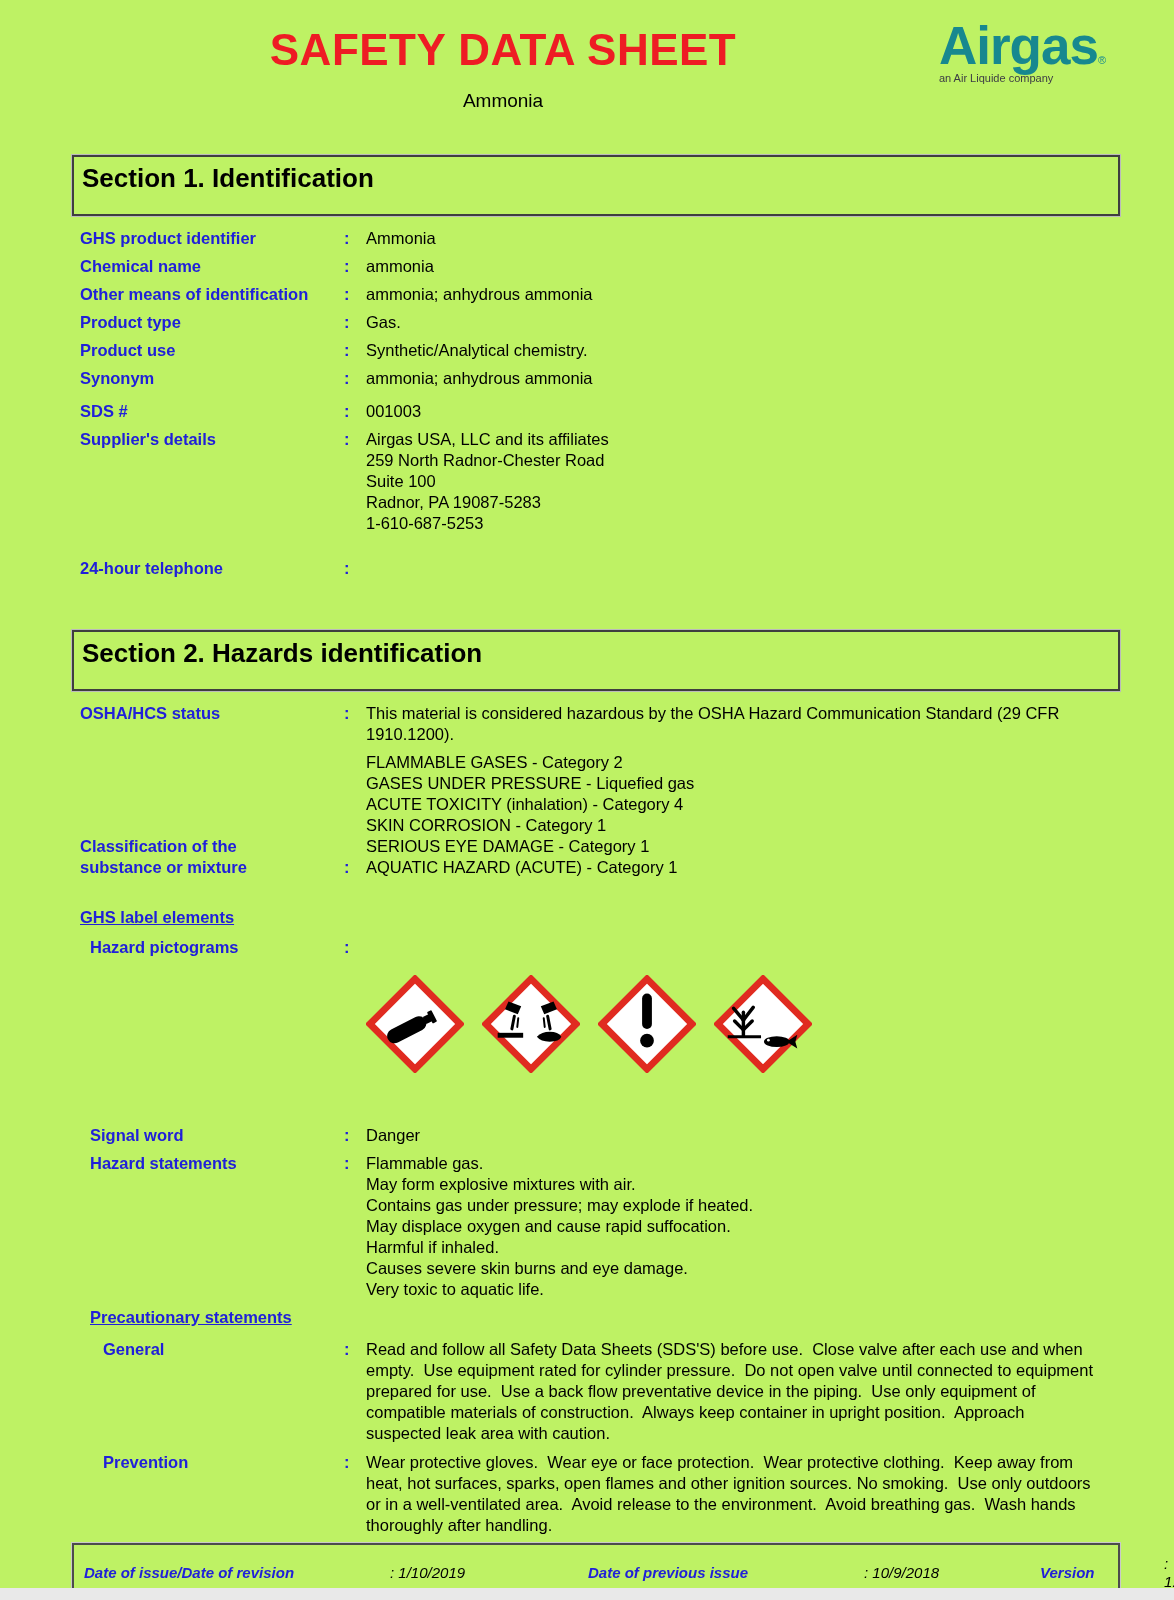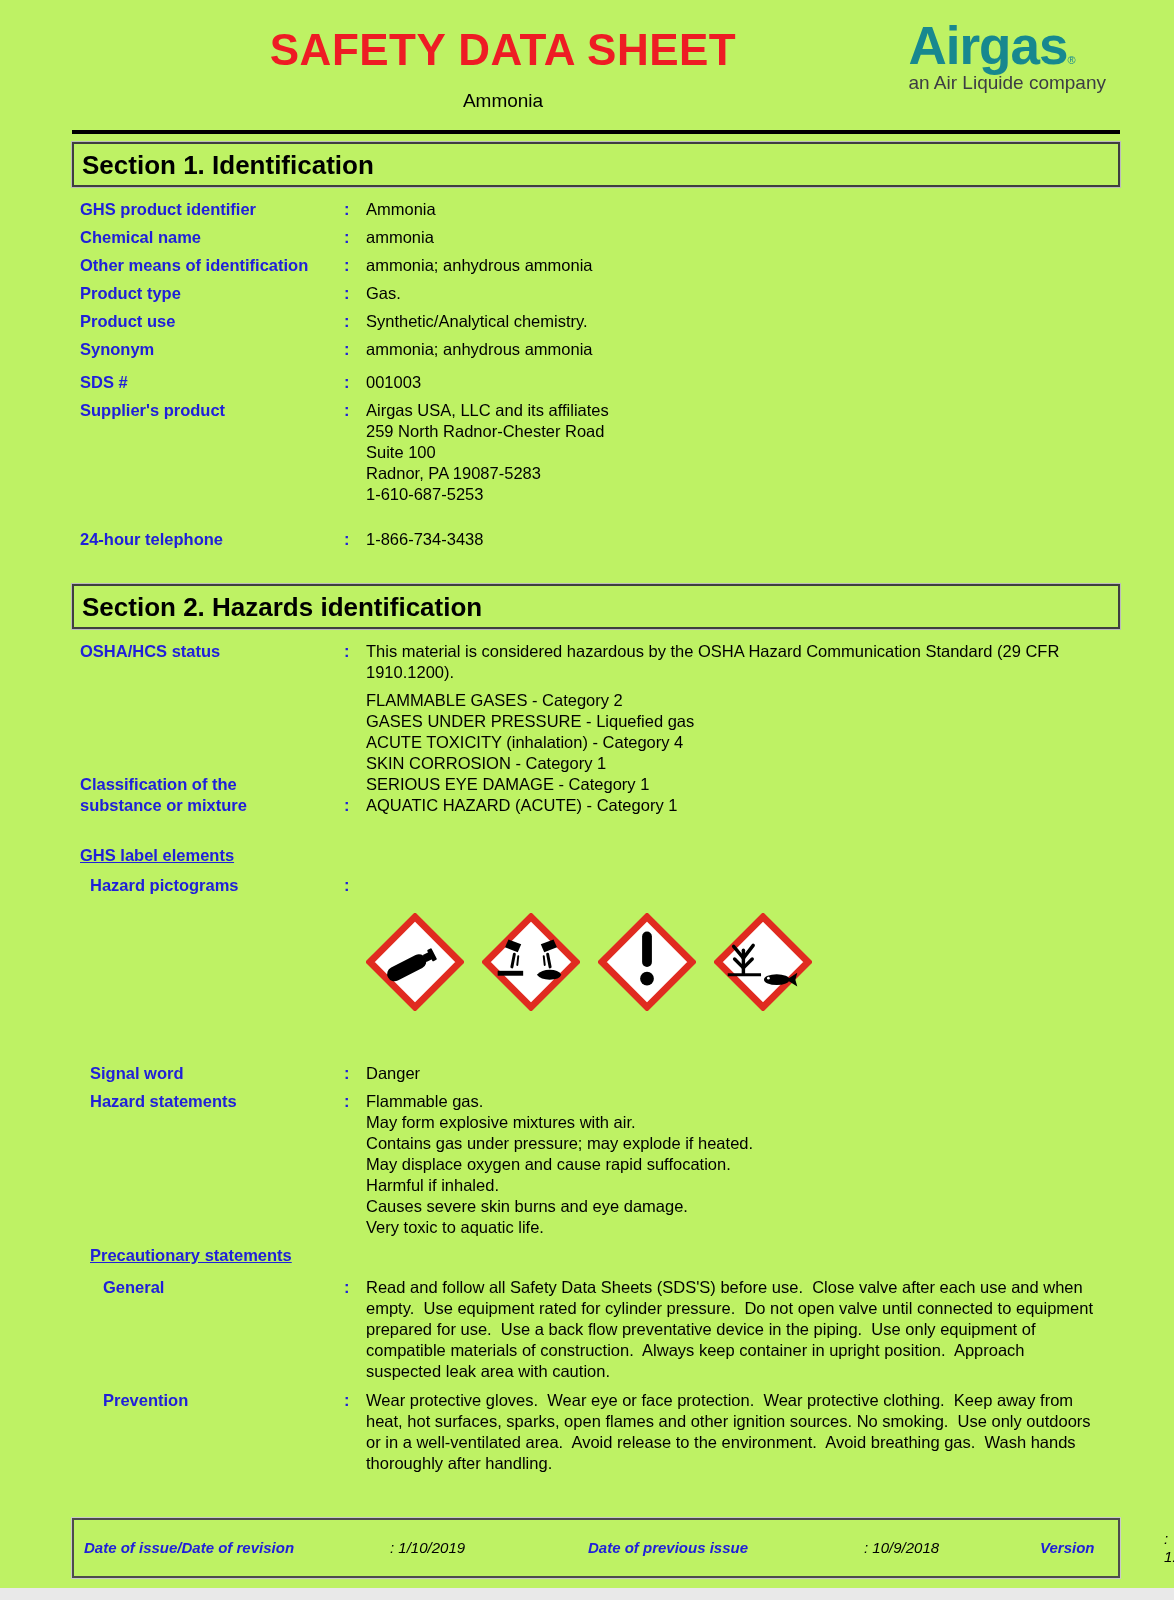--- a/index.html
+++ b/index.html
@@ -7,24 +7,24 @@
   .page{position:relative;width:1174px;height:1588px;background:#bef264;box-sizing:border-box;
         padding:26px 54px 0 72px;display:flex;flex-direction:column;overflow:hidden;}
   
   .header{position:relative;width:100%;}
   .title-wrap{width:862px;text-align:center;}
   .sds-title{color:#ee1c24;font-size:44px;font-weight:bold;letter-spacing:.5px;line-height:48px;}
   .sds-product{font-size:19px;margin-top:16px;}
   .logo{position:absolute;top:-4px;right:14px;text-align:left;}
   .logo-brand{color:#17888f;font-size:53px;font-weight:bold;letter-spacing:-1px;line-height:48px;}
   .logo-mark{color:#17888f;font-size:11px;vertical-align:baseline;}
-  .logo-tagline{color:#3c3c44;font-size:19px;margin-top:2px;}
+  .logo-tagline{color:#3c3c44;font-size:11px;margin-top:2px;}
   .thick-rule{height:4px;background:#000;margin-top:18px;}
   
-  .section-box{border:2px solid #3f3f3f;box-shadow:0 0 0 1px #bbb;margin-top:8px;padding:5px 8px 4px;}
+  .section-box{border:2px solid #3f3f3f;box-shadow:0 0 0 1px #bbb;margin-top:25px;padding:5px 8px 20px;}
   .section-box h2{margin:0;font-size:26px;font-weight:bold;line-height:32px;}
   
   .fields{margin-top:12px;font-size:16.5px;}
   .row{display:flex;line-height:21px;margin-bottom:7px;padding-right:26px;}
   .row .label{flex:0 0 272px;box-sizing:border-box;padding-left:8px;padding-right:34px;
               color:#2020d9;font-weight:bold;}
   .row .colon{flex:0 0 22px;color:#2020d9;font-weight:bold;}
   .row .value{flex:1;white-space:pre-wrap;}
   .row.indent1 .label{padding-left:18px;}
   .row.indent2 .label{padding-left:31px;}
@@ -99,32 +99,31 @@
       <div class="label">Synonym</div>
       <div class="colon">:</div>
       <div class="value">ammonia; anhydrous ammonia</div>
     </div>
     <div class="row">
       <div class="label">SDS #</div>
       <div class="colon">:</div>
       <div class="value">001003</div>
     </div>
     <div class="row gap-after">
-      <div class="label">Supplier's product</div>
+      <div class="label">Supplier's details</div>
       <div class="colon">:</div>
       <div class="value">Airgas USA, LLC and its affiliates
 259 North Radnor-Chester Road
 Suite 100
 Radnor, PA 19087-5283
 1-610-687-5253</div>
     </div>
     <div class="row gap-big">
       <div class="label">24-hour telephone</div>
       <div class="colon">:</div>
-      <div class="value">1-866-734-3438</div>
     </div>
   </div>
 
   <div class="section-box">
     <h2>Section 2. Hazards identification</h2>
   </div>
 
   <div class="fields">
     <div class="row">
       <div class="label">OSHA/HCS status</div>

